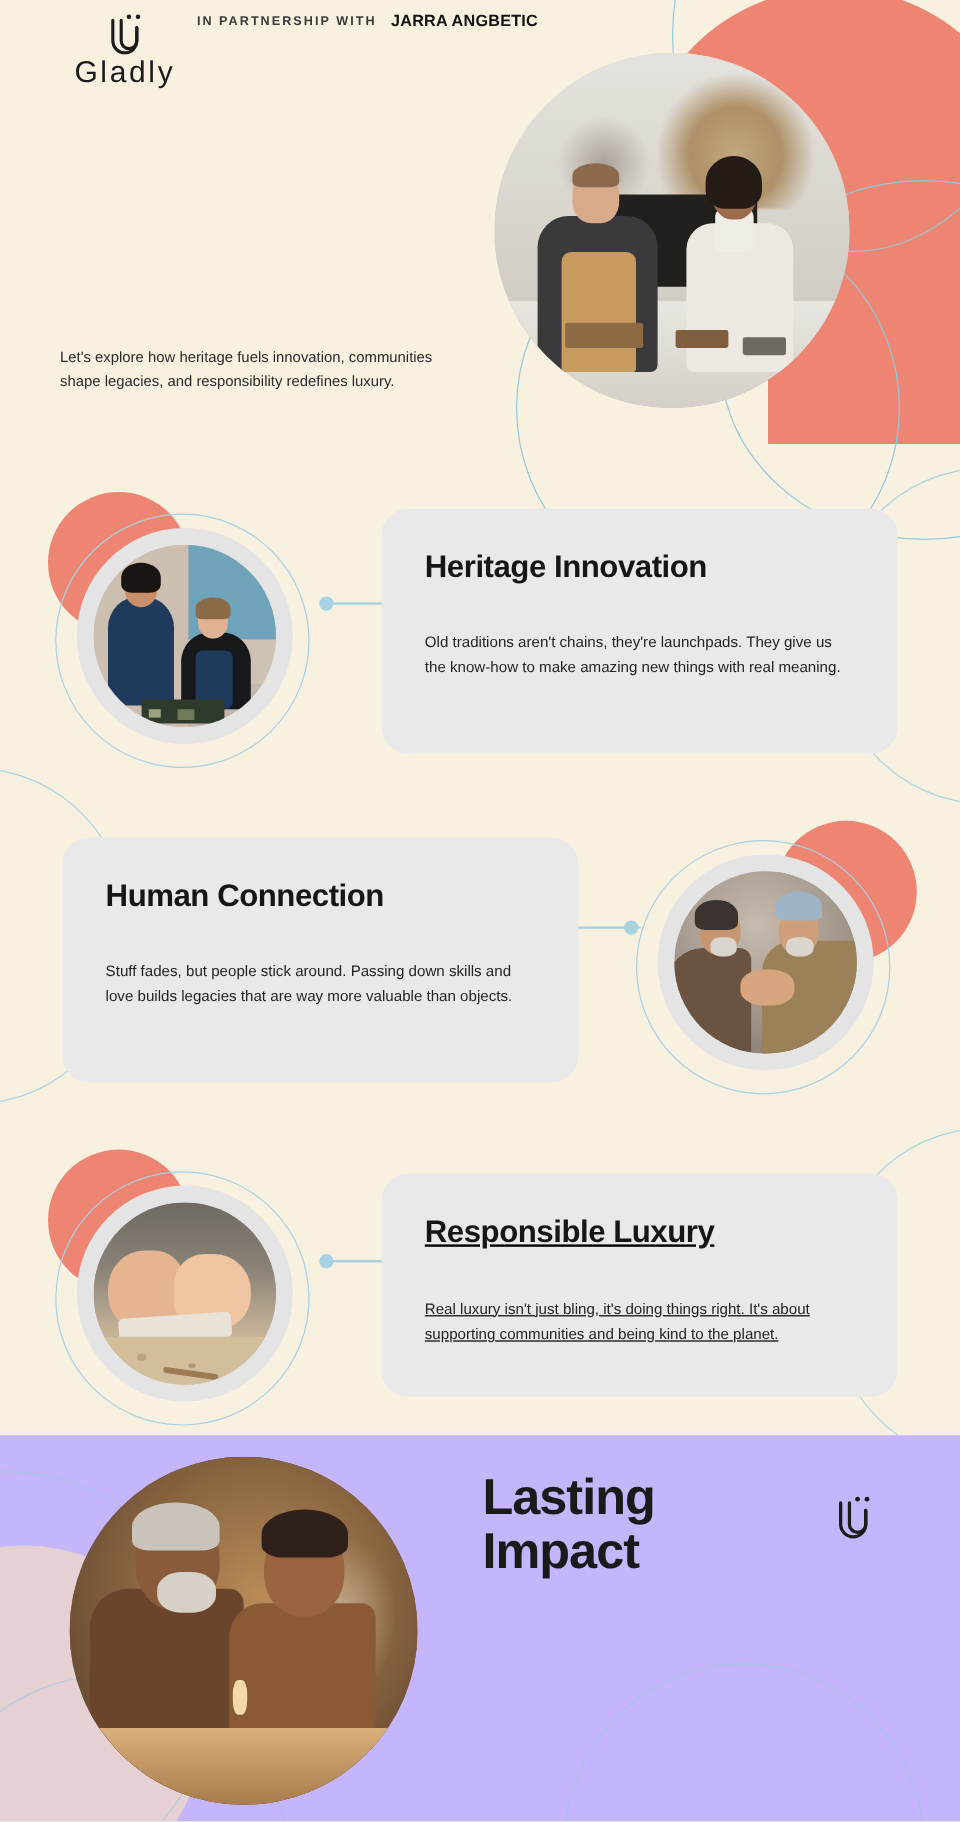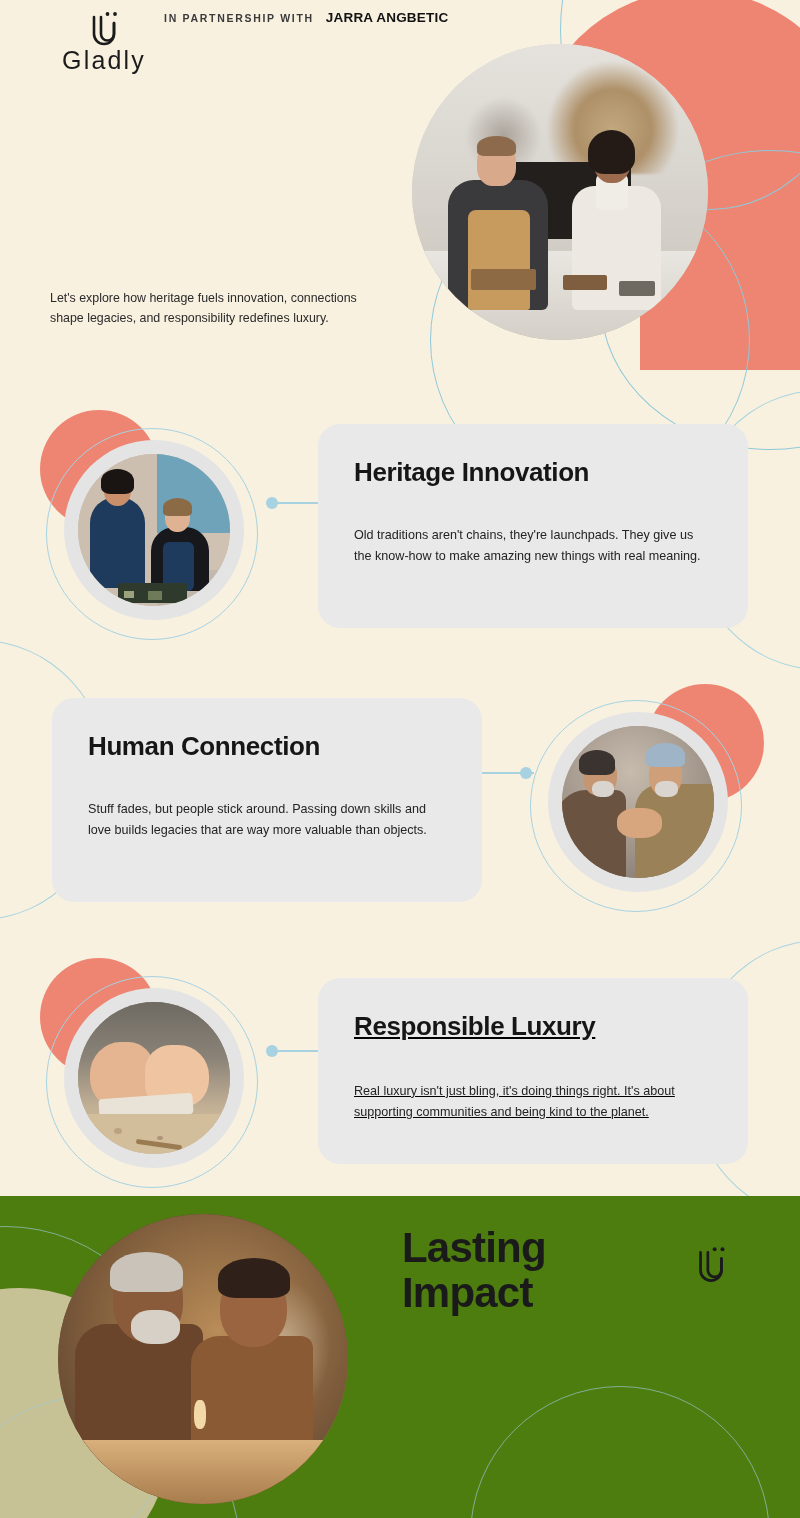--- a/index.html
+++ b/index.html
@@ -150,21 +150,21 @@
   }
   .conn-lr { left:268px; top:104px; width:56px; }
   .conn-lr .dot { left:-2px; }
   .conn-rl { left:482px; top:100px; width:52px; }
   .conn-rl .dot { left:38px; }
 
   
   .band {
     position:absolute; left:0; top:1196px;
     width:800px; height:322px;
-    background:#4d7c0f;
+    background:#c4b5fd;
     overflow:hidden;
     padding-left:40px;
   }
   .band-blob {
     position:absolute; left:-130px; top:92px;
     width:300px; height:300px; border-radius:50%;
     background:#F0D9C4; opacity:.75;
   }
   .band-arc {
     position:absolute; border:1.6px solid #9CC9DC; border-radius:50%;
@@ -332,21 +332,21 @@
         </svg>
         <div class="brand-name">Gladly</div>
       </div>
       <div class="partner-wrap">
         <span class="partner-pre">IN PARTNERSHIP WITH</span>
         <span class="partner-name">JARRA ANGBETIC</span>
       </div>
     </div>
   </div>
 
-  <p class="hero-sub">Let's explore how heritage fuels innovation, connections shape legacies, and responsibility redefines luxury.</p>
+  <p class="hero-sub">Let's explore how heritage fuels innovation, communities shape legacies, and responsibility redefines luxury.</p>
 
   <div class="hero-photo">
     <div class="ph ph-hero">
       <div class="wall"></div>
       <div class="pampas2"></div>
       <div class="pampas"></div>
       <div class="bench"></div>
       <div class="counter"></div>
       <div class="man-body"></div>
       <div class="apron"></div>

